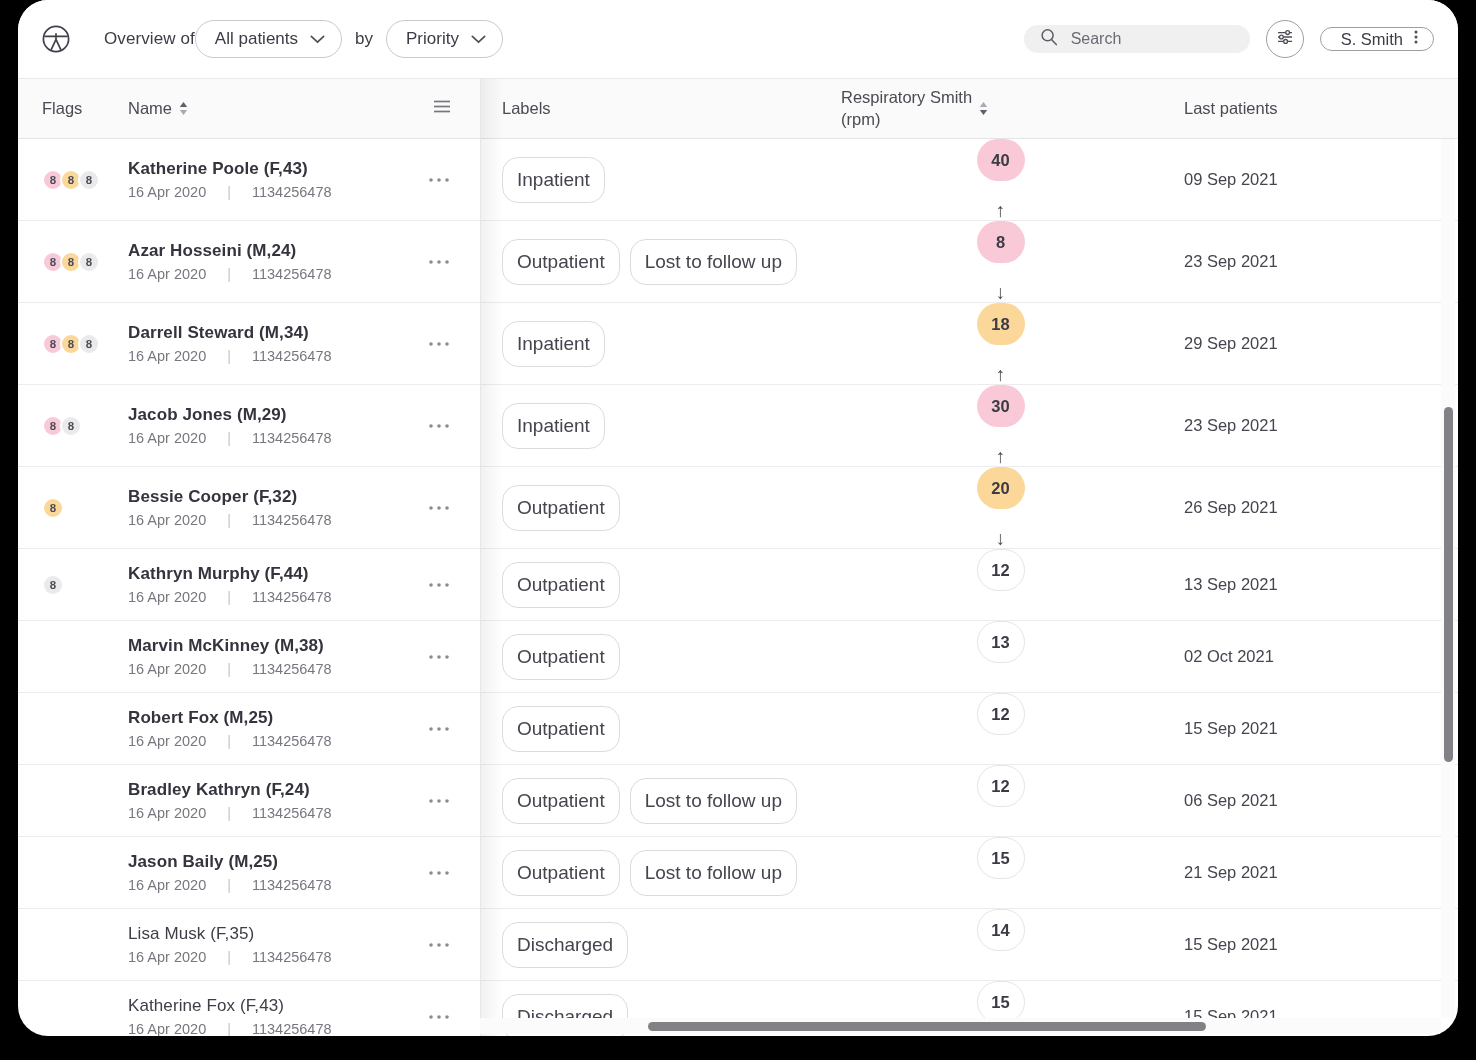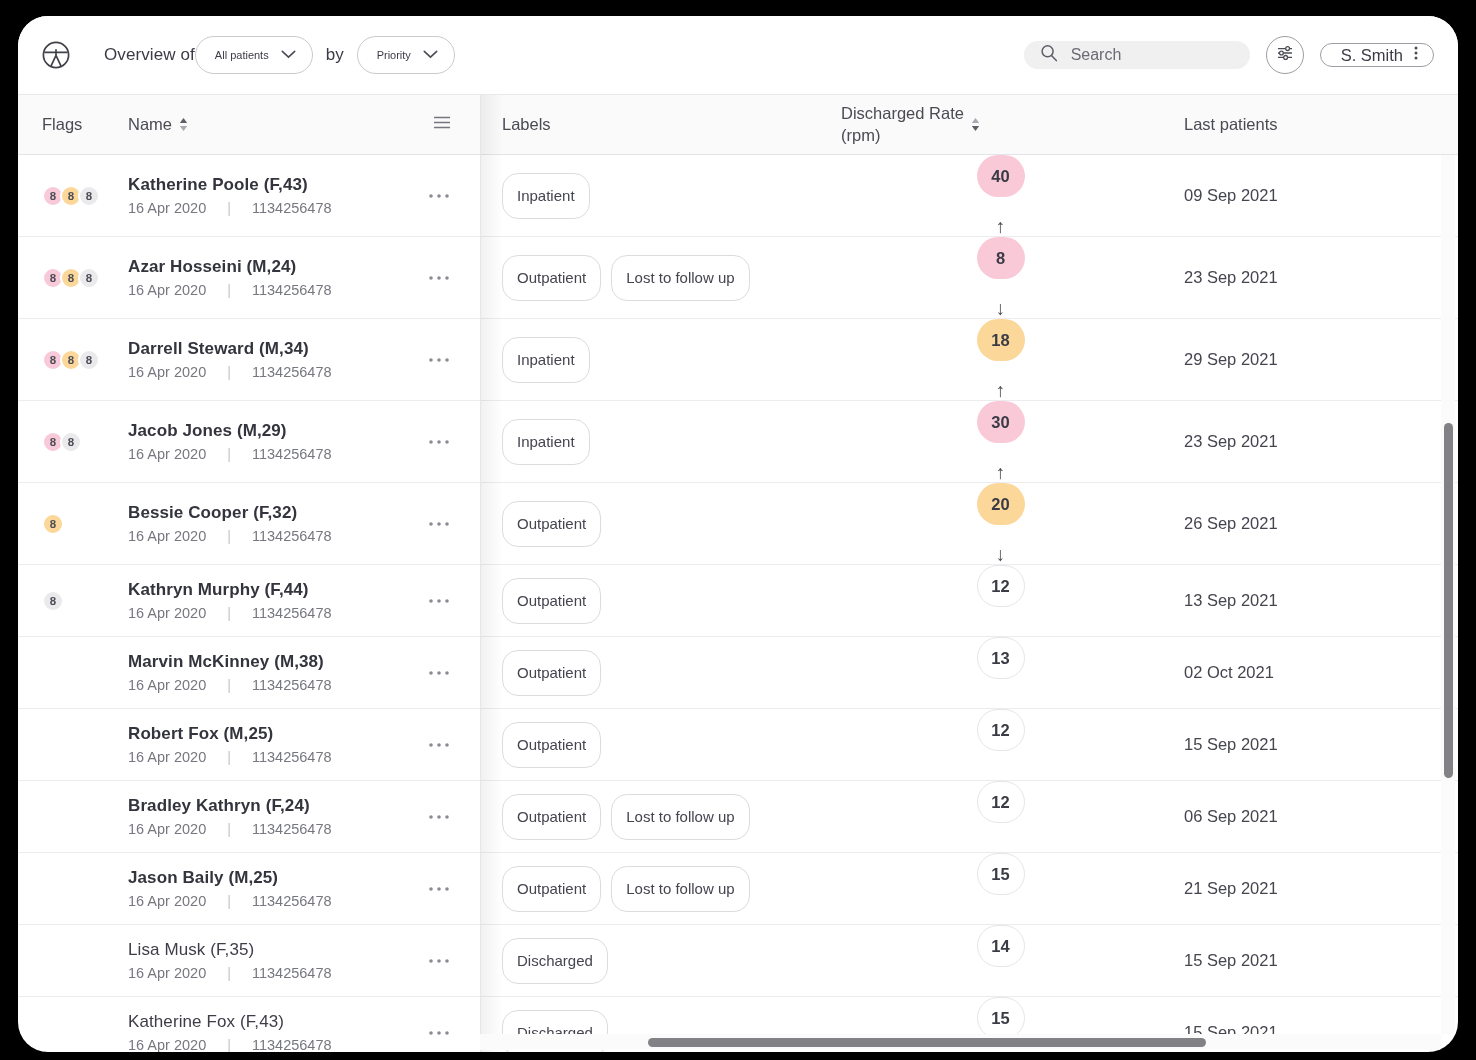--- a/index.html
+++ b/index.html
@@ -9,21 +9,21 @@
     height: 1060px;
     background: #000000;
     font-family: "Liberation Sans", sans-serif;
     overflow: hidden;
   }
 
   
   #app-card {
     position: absolute;
     left: 18px;
-    top: 16px;
+    top: 0;
     width: 1440px;
     height: 1036px;
     background: #ffffff;
     border-radius: 30px;
     overflow: hidden;
     display: flex;
     flex-direction: column;
   }
 
   
@@ -53,21 +53,21 @@
 
   .pill-select {
     display: inline-flex;
     align-items: center;
     gap: 12px;
     height: 38px;
     padding: 0 16px 0 19px;
     border: 1.3px solid #c9cace;
     border-radius: 20px;
     background: #ffffff;
-    font-size: 11px;
+    font-size: 17px;
     color: #3b3c45;
     cursor: pointer;
     white-space: nowrap;
   }
   .pill-select:first-of-type { margin-left: 14px; }
   .by-word { margin: 0 13px; font-size: 17px; color: #3b3c45; }
 
   #topbar-right {
     margin-left: auto;
     display: flex;
@@ -235,21 +235,21 @@
   }
 
   
   .labels-cell { display: flex; align-items: center; gap: 10px; }
   .label-pill {
     display: inline-flex; align-items: center;
     height: 46px;
     padding: 0 14px;
     border: 1.1px solid #dcdce0;
     border-radius: 16px;
-    font-size: 15px;
+    font-size: 19px;
     color: #44454e;
     white-space: nowrap;
     cursor: pointer;
     background: #fff;
   }
 
   
   .rr-cell { display: flex; align-items: center; gap: 20px; flex-direction: column; }
   .rr-pill {
     width: 48px; height: 42px;
@@ -408,21 +408,21 @@
             </svg>
           </span>
         </span>
       </div>
       <div class="c-labels">
         <span>Labels</span>
       </div>
       <div class="c-rr">
         <div class="rr-head">
           <div class="rr-head-text">
-            <div>Discharged Rate</div>
+            <div>Respiratory Smith</div>
             <div>(rpm)</div>
           </div>
           <span class="sort-icon">
             <svg width="9" height="15" viewBox="0 0 9 15">
               <path d="M4.5 1 L8.2 6 L0.8 6 Z" fill="#a9aab0"></path>
               <path d="M4.5 14 L8.2 9 L0.8 9 Z" fill="#5e5f68"></path>
             </svg>
           </span>
         </div>
       </div>

